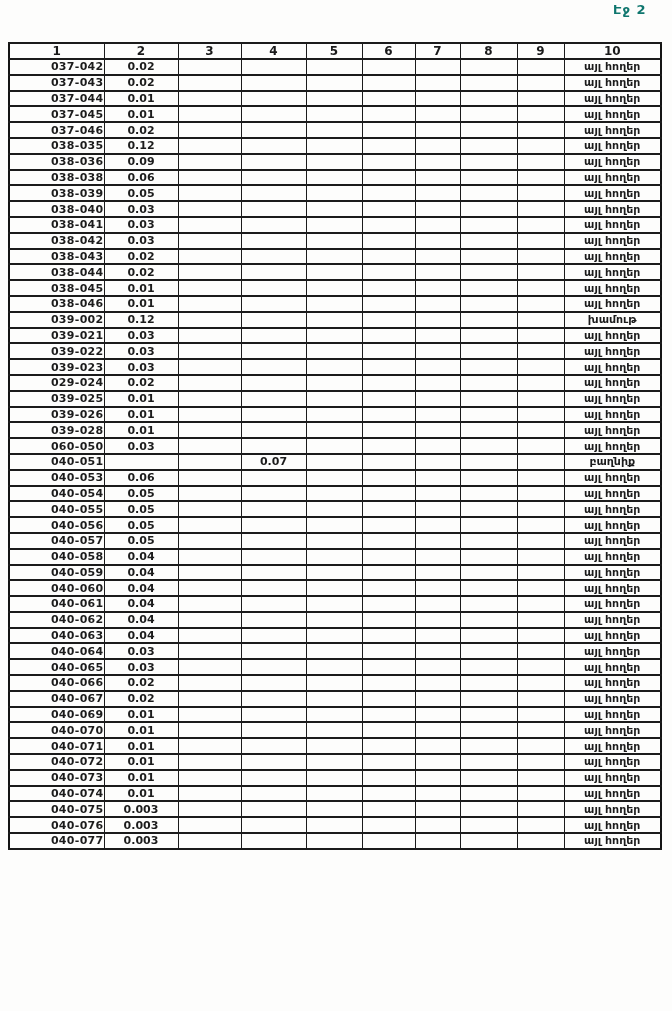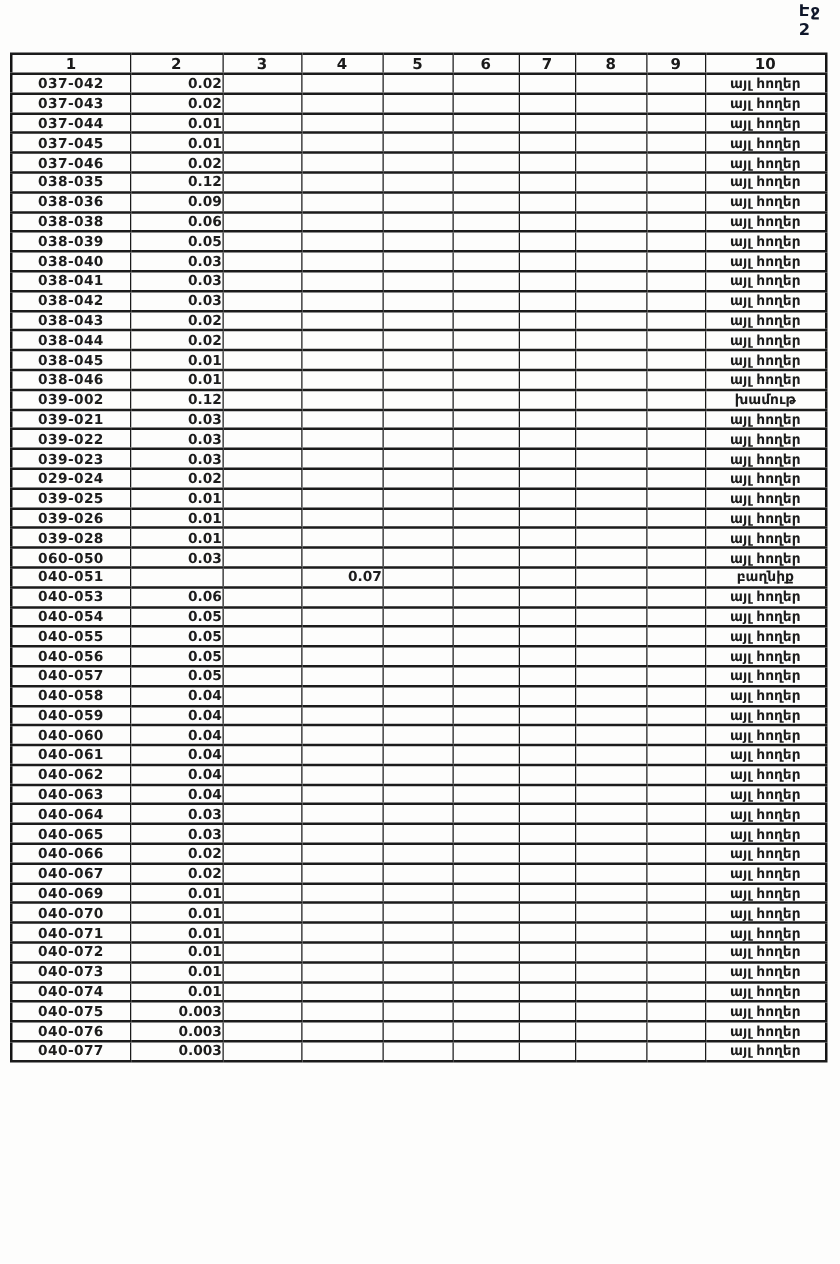--- a/index.html
+++ b/index.html
@@ -15,22 +15,21 @@
     font-family: "DejaVu Sans", "Liberation Sans", sans-serif;
     color: #161616;
   }
   .page-label {
     position: absolute;
     top: 2px;
     left: 613px;
     font-size: 13px;
     font-weight: bold;
     letter-spacing: 1px;
-    color: #0f172a;
-    margin-left: 26px;
+    color: #0f766e;
   }
   table.grid {
     position: absolute;
     left: 8px;
     top: 42px;
     width: 652px;
     border-collapse: collapse;
     table-layout: fixed;
   }
   table.grid th, table.grid td {
@@ -51,22 +50,22 @@
     vertical-align: middle;
     color: #1a1a1a;
   }
   table.grid td {
     height: 15.8px;
     font-size: 11px;
     font-weight: bold;
     vertical-align: middle;
     color: #1c1c1c;
   }
-  td.col-code  { text-align: center;  padding-left: 4px; letter-spacing: 0.3px; }
-  td.col-value { text-align: right; }
+  td.col-code  { text-align: right;  padding-left: 4px; letter-spacing: 0.3px; }
+  td.col-value { text-align: center; }
   td.col-land  { text-align: center;  padding-left: 3px; font-size: 10.5px; font-weight: 600; }
   col.cw1 { width: 95px; }
   col.cw2 { width: 74px; }
   col.cw3 { width: 63px; }
   col.cw4 { width: 65px; }
   col.cw5 { width: 56px; }
   col.cw6 { width: 53px; }
   col.cw7 { width: 45px; }
   col.cw8 { width: 57px; }
   col.cw9 { width: 47px; }

